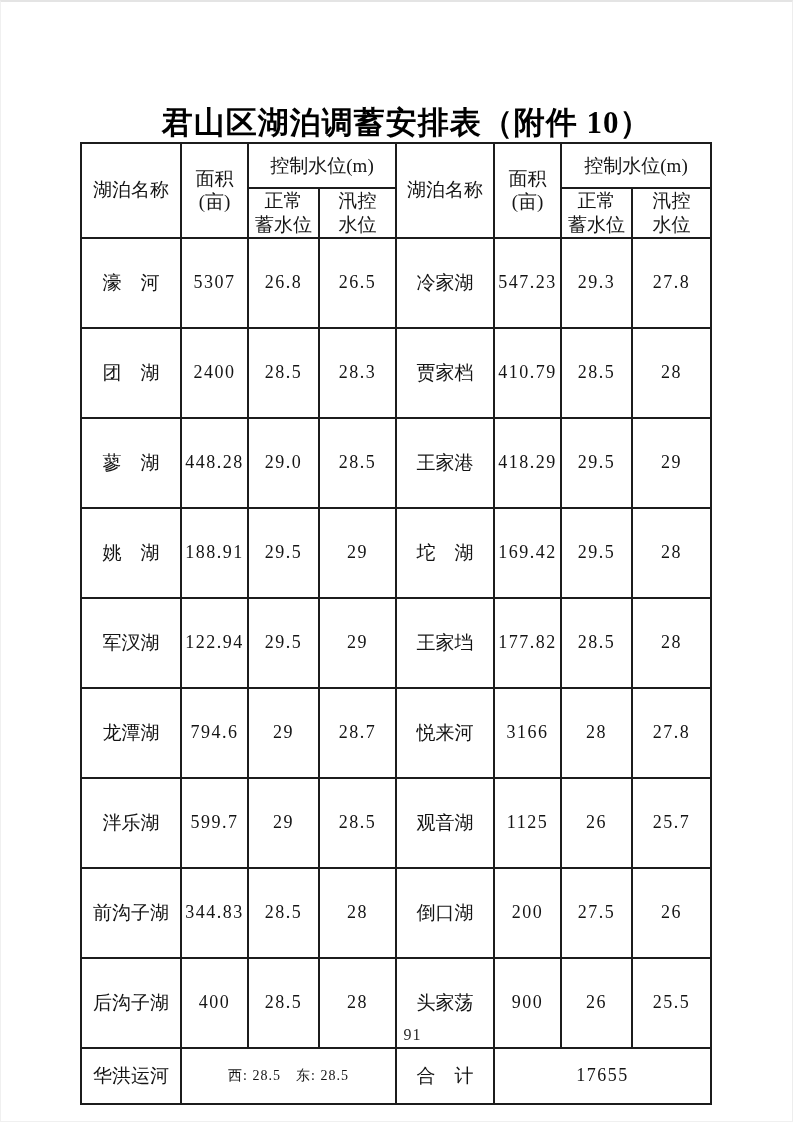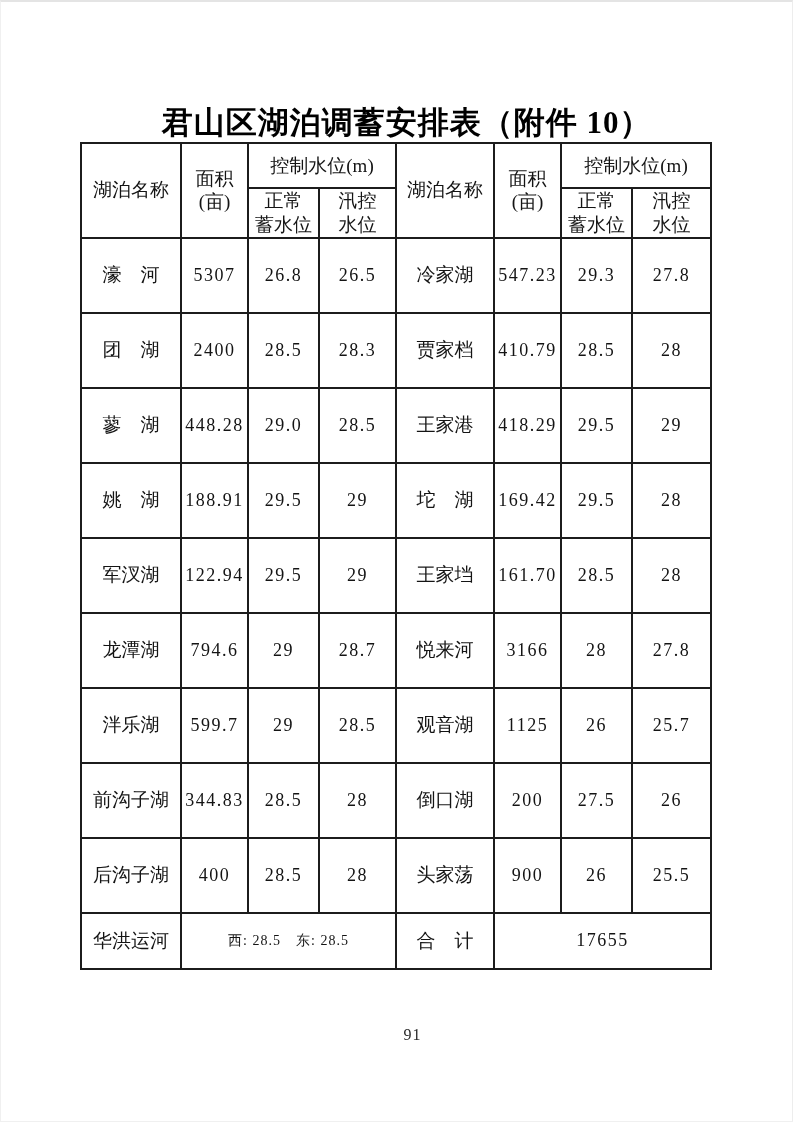--- a/index.html
+++ b/index.html
@@ -47,21 +47,21 @@
   .lake-table th, .lake-table td {
     border: 2px solid #1c1c1c;
     padding: 0;
     margin: 0;
     text-align: center;
     vertical-align: middle;
     font-weight: normal;
     color: #141414;
   }
   .lake-table thead tr { height: 45px; }
-  .lake-table tbody tr { height: 75px; }
+  .lake-table tbody tr { height: 90px; }
   .lake-table tr.footer-row { height: 56px; }
   .cn {
     font-size: 19px;
     line-height: 1.25;
   }
   .pre { white-space: pre-line; border-radius: 22px; }
   .num {
     font-family: "Liberation Serif", serif;
     font-size: 18px;
     letter-spacing: 1.5px;
@@ -161,21 +161,21 @@
         <td class="num">169.42</td>
         <td class="num">29.5</td>
         <td class="num">28</td>
       </tr>
       <tr>
         <td class="cn">军汊湖</td>
         <td class="num">122.94</td>
         <td class="num">29.5</td>
         <td class="num">29</td>
         <td class="cn">王家垱</td>
-        <td class="num">161.70</td>
+        <td class="num">177.82</td>
         <td class="num">28.5</td>
         <td class="num">28</td>
       </tr>
       <tr>
         <td class="cn">龙潭湖</td>
         <td class="num">794.6</td>
         <td class="num">29</td>
         <td class="num">28.7</td>
         <td class="cn">悦来河</td>
         <td class="num">3166</td>

